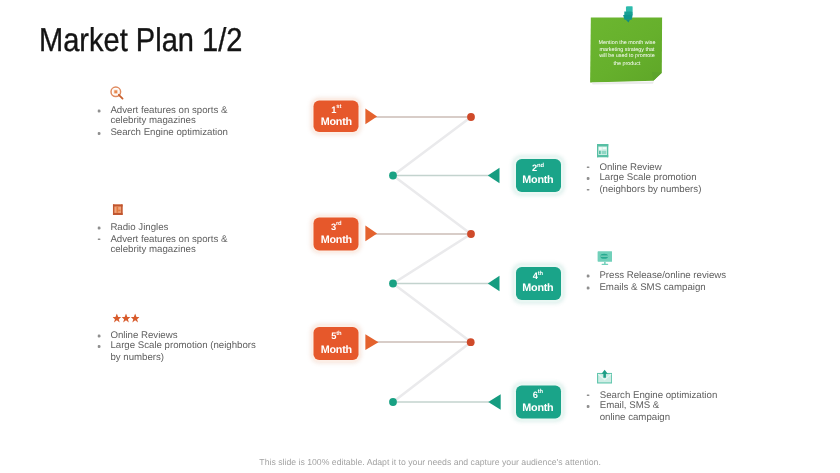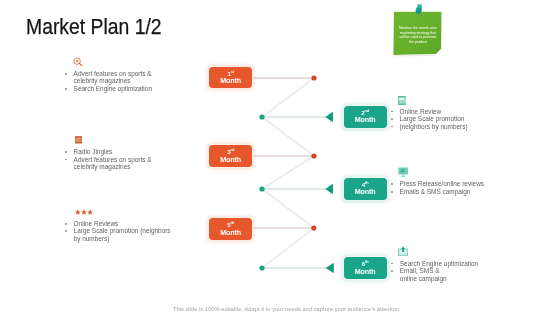--- a/index.html
+++ b/index.html
@@ -14,21 +14,21 @@
   
   .tblock{position:absolute;}
   .tblock .icon{position:absolute;left:0;top:0;display:block;line-height:0;}
   .blist{position:absolute;left:0;margin:0;padding:0;list-style:none;}
   .blist li{position:relative;padding-left:9px;font-size:6.45px;line-height:7.55px;color:#606060;
      white-space:pre-line;}
   .blist li:before{content:"";position:absolute;left:0.4px;top:3.0px;width:1.8px;height:1.8px;
      border-radius:50%;background:#8f8f8f;}
 
   
-  .chip{position:absolute;width:43px;height:21.6px;border-radius:3.8px;
+  .chip{position:absolute;width:30px;height:21.6px;border-radius:3.8px;
      display:flex;flex-direction:column;align-items:center;justify-content:center;
      color:#fff;}
   .chip.org{box-shadow:0 0 0 1.6px #FCEEE6, 0 0 2.6px 2.2px rgba(205,130,95,0.16);}
   .chip.tel{box-shadow:0 0 0 1.6px #E9F7F3, 0 0 2.6px 2.2px rgba(60,160,140,0.16);}
   .chip .ord{font-size:6.2px;font-weight:700;line-height:6.6px;letter-spacing:-0.1px;}
   .chip .ord sup{font-size:3.9px;vertical-align:super;line-height:0;}
   .chip .mo{font-size:7.2px;font-weight:700;line-height:7.4px;letter-spacing:-0.15px;}
   .chip.org{background:#E6582B;}
   .chip.tel{background:#1AA489;}
 

